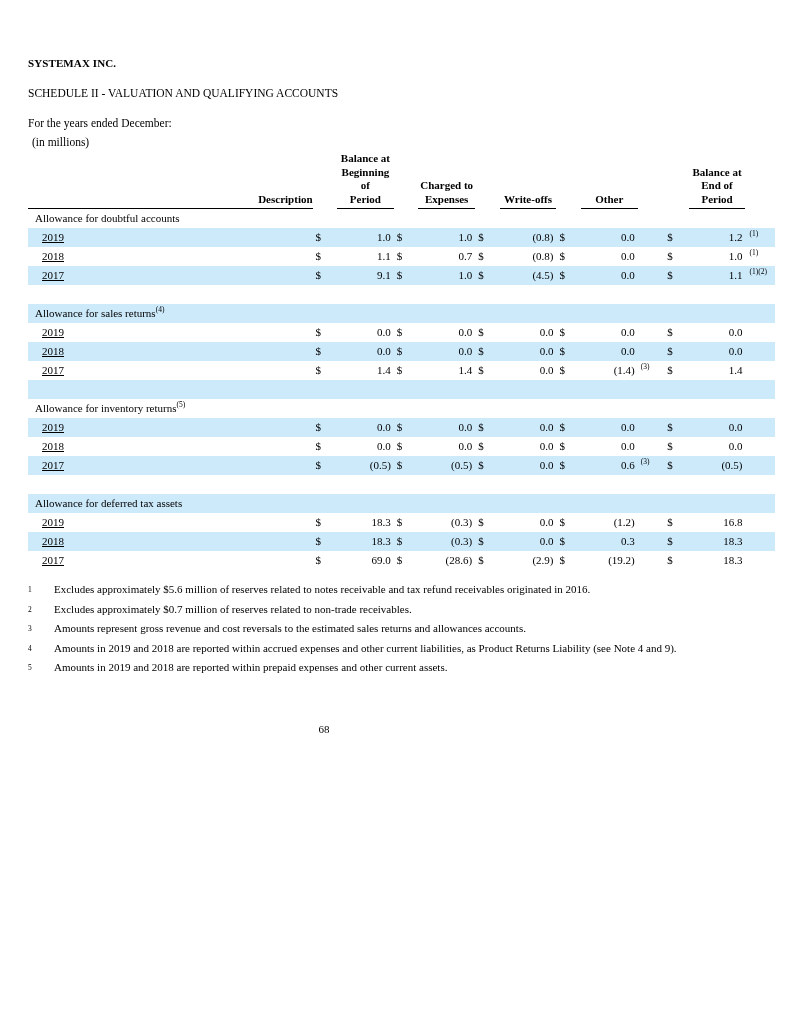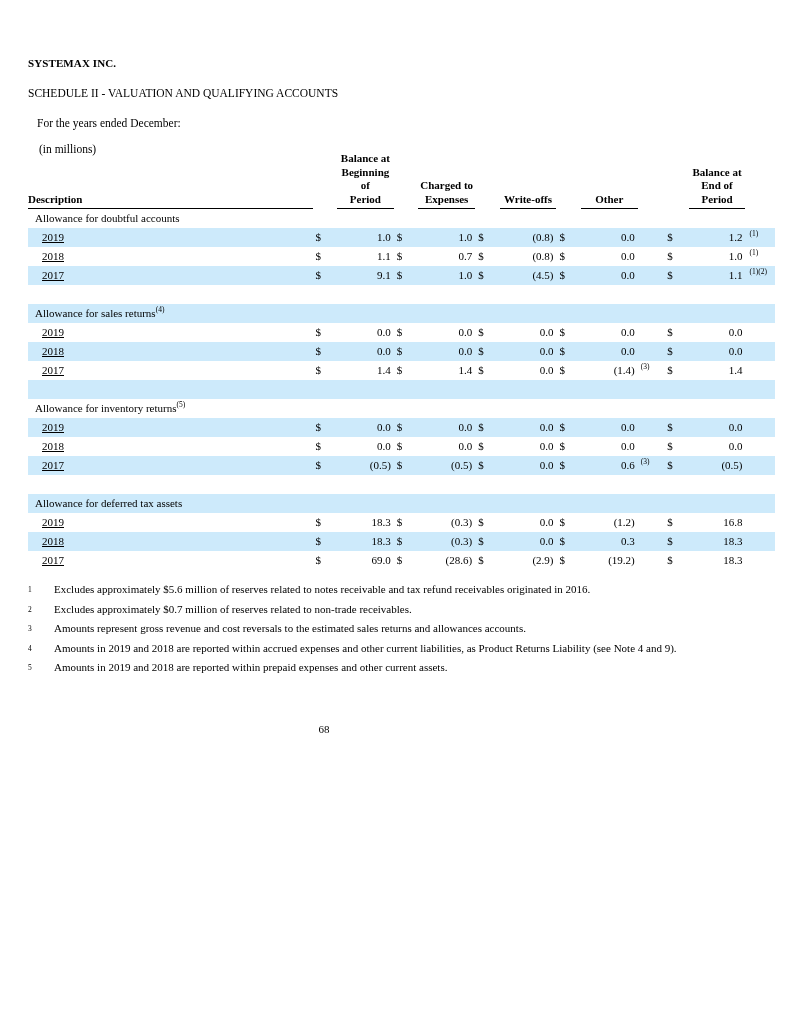--- a/index.html
+++ b/index.html
@@ -37,26 +37,26 @@
     margin: 0 0 16px 0;
   }
   .schedule-title {
     font-size: 11.5px;
     line-height: 14px;
     margin: 16px 0 16px 0;
   }
   .period-line {
     font-size: 11.5px;
     line-height: 14.5px;
-    margin: 9px;
+    margin: 0;
   }
   .units-line {
     font-size: 11.5px;
     line-height: 14.5px;
-    margin: 11px;
+    margin: 4px;
   }
 
   
   .tbl-wrap {
     position: absolute;
     left: 28px;
     top: 152px;
     width: 747px;
   }
   table.fin {
@@ -75,21 +75,21 @@
 
   thead td, thead th {
     vertical-align: bottom;
     padding: 0;
     font-weight: bold;
     font-size: 11px;
     line-height: 13.5px;
     margin-top: 8px;
   }
   th.hd-desc {
-    text-align: left;
+    text-align: right;
     padding-bottom: 2px;
     border-bottom: 1.6px solid #000;
   }
   th.hd-col {
     text-align: center;
     padding-bottom: 2px;
     border-bottom: 1.6px solid #000;
   }
   th.hd-blank { border-bottom: none; }
   .hd-stack { display: block; }

